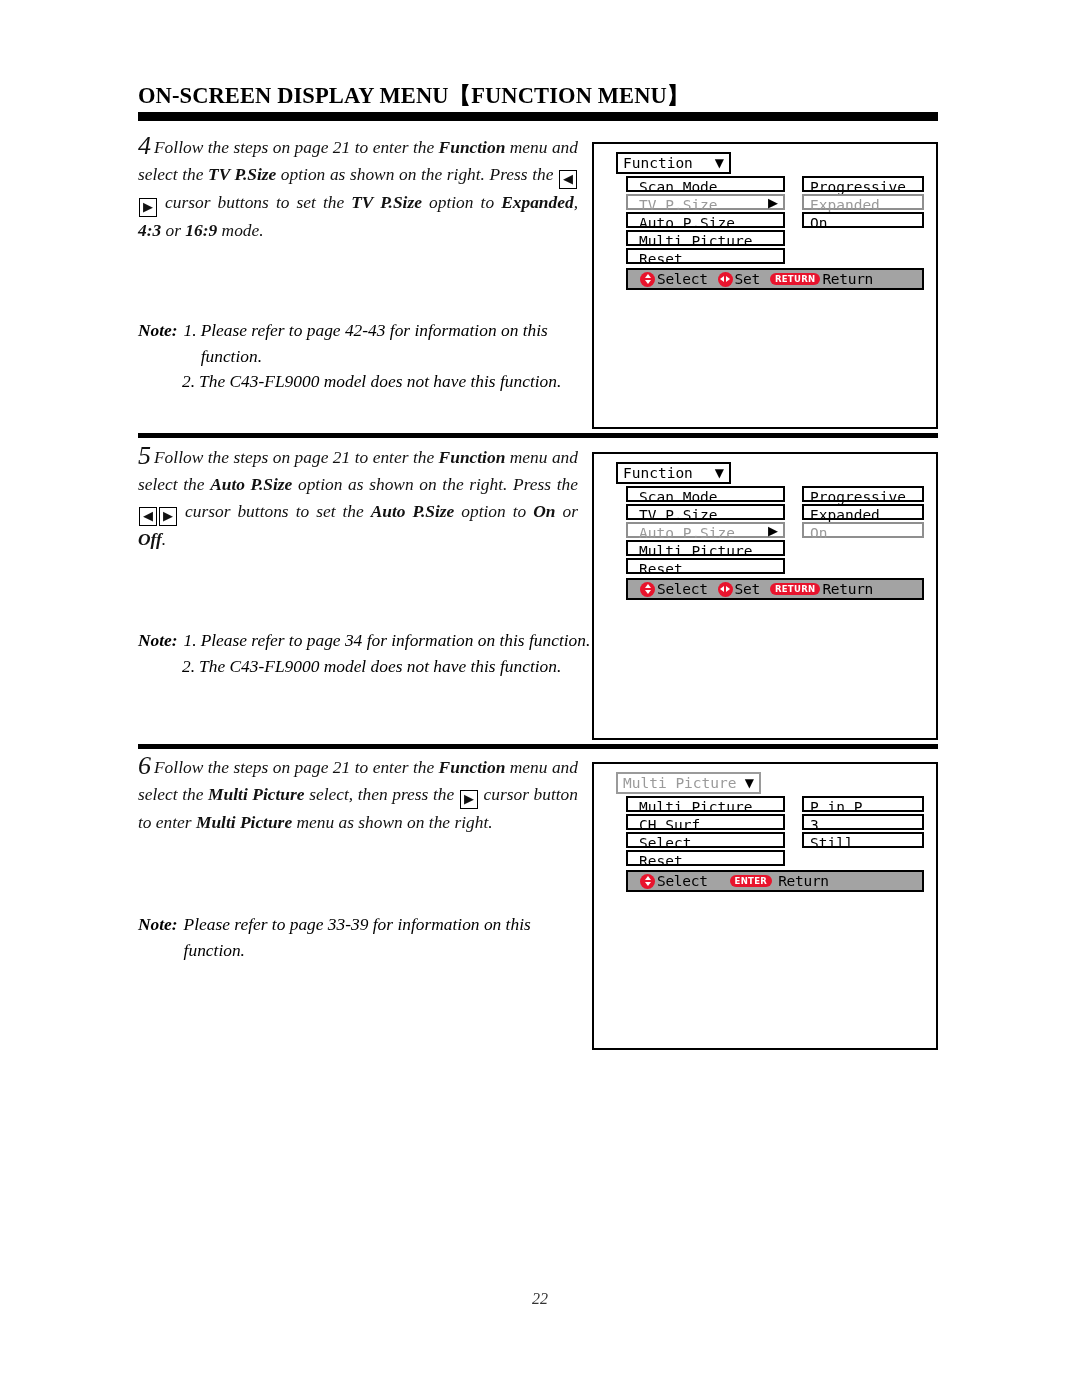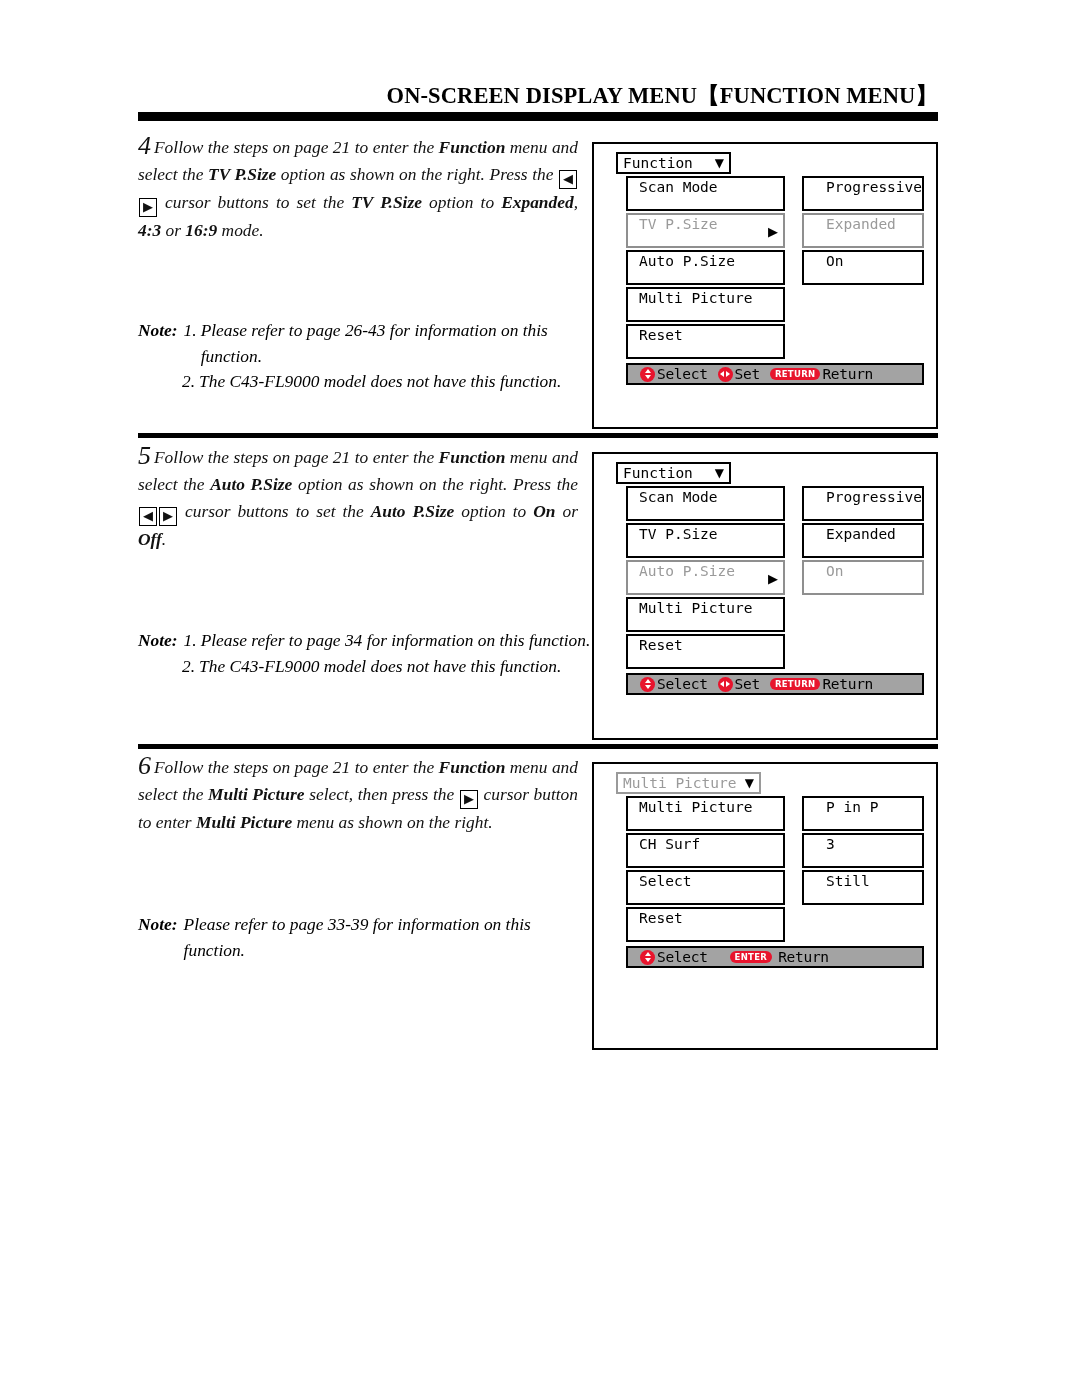--- a/index.html
+++ b/index.html
@@ -33,21 +33,20 @@
   }
   .page-title {
     font-family: "Liberation Serif", serif;
     font-weight: bold;
     font-size: 22.5px;
     letter-spacing: 0.1px;
     line-height: 1.05;
     white-space: nowrap;
     margin: 0;
     padding: 0;
-    text-align: right;
   }
   .title-rule {
     margin-top: 4px;
     width: 800px;
     height: 9px;
     background: #000000;
   }
 
   
   .section {
@@ -163,36 +162,36 @@
   .osd-rows { margin-left: 22px; }
 
   .osd-row {
     display: flex;
     align-items: flex-start;
     margin-bottom: 2px;
   }
   .osd-cell {
     border: 2px solid #000;
     box-sizing: border-box;
-    height: 35px;
+    height: 16px;
     line-height: 19px;
     font-size: 14.5px;
     padding: 0 6px;
     background: #fff;
     position: relative;
     white-space: nowrap;
   }
   .osd-cell.label {
     width: 159px;
     padding-left: 11px;
   }
   .osd-cell.value {
     width: 122px;
     margin-left: 17px;
-    padding-left: 22px;
+    padding-left: 6px;
   }
   .osd-cell.dim {
     border-color: #8f8f8f;
     color: #9a9a9a;
   }
   .osd-cell .arrow {
     position: absolute;
     right: 5px;
     top: 50%;
     transform: translateY(-50%);
@@ -316,21 +315,21 @@
     <div class="text-col">
       <p class="step-para">
         <span class="step-num">4</span><span>Follow the steps on page 21 to enter the </span><span class="b">Function</span><span> menu and select the </span><span class="b">TV P.Size</span><span> option as shown on the right. Press the </span><span class="key-box">◀</span><span class="key-box">▶</span><span> cursor buttons to set the </span><span class="b">TV P.Size</span><span> option to </span><span class="b">Expanded</span><span>, </span><span class="b">4:3</span><span> or </span><span class="b">16:9</span><span> mode.</span>
       </p>
     </div>
 
     <div class="note-block" style="top:186px;">
       <div class="note-row">
         <span class="note-label">Note:</span>
         <span class="note-num">1.</span>
-        <span class="note-text">Please refer to page 26-43 for information on this function.</span>
+        <span class="note-text">Please refer to page 42-43 for information on this function.</span>
       </div>
       <div class="note-row note-indent">
         <span class="note-num">2.</span>
         <span class="note-text">The C43-FL9000 model does not have this function.</span>
       </div>
     </div>
   </div>
 
   <div class="osd-panel" id="panel-1">
     <div class="osd-inner">
@@ -497,14 +496,15 @@
           <span class="hint-label">Select</span>
         </span>
         <span class="hint-item" style="margin-left:22px;">
           <span class="badge-pill">ENTER</span>
           <span class="hint-label" style="padding-left:6px;">Return</span>
         </span>
       </div>
     </div>
   </div>
 
+  <div class="page-number">22</div>
 
 </div>
 
 </body></html>

